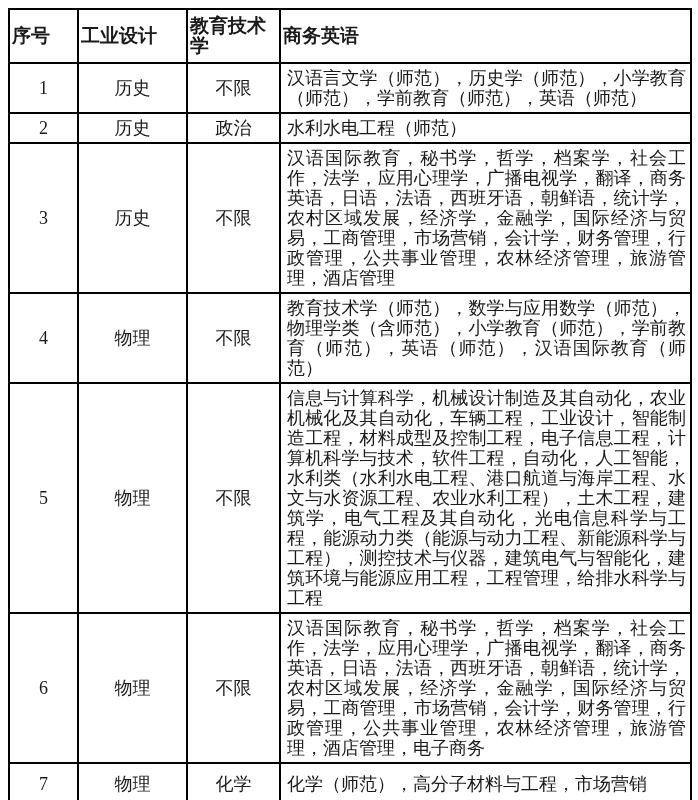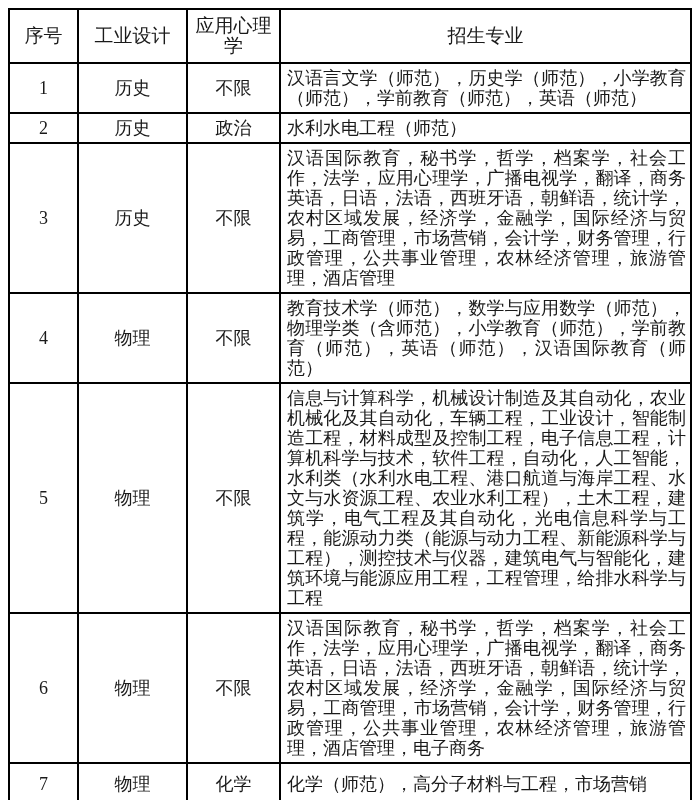--- a/index.html
+++ b/index.html
@@ -25,22 +25,22 @@
     background: #ffffff;
   }
   .admissions-table th,
   .admissions-table td {
     border: 2px solid #000000;
     vertical-align: middle;
     overflow: hidden;
   }
   .admissions-table th {
     font-size: 19px;
-    font-weight: normal;
-    text-align: center;
+    font-weight: bold;
+    text-align: left;
     padding: 6px 2px;
     line-height: 20px;
   }
   .admissions-table td.c-center {
     font-size: 18px;
     text-align: center;
     padding: 4px 2px;
     line-height: 20px;
   }
   .admissions-table td.c-majors {
@@ -68,22 +68,22 @@
   <colgroup>
     <col style="width:69px">
     <col style="width:109px">
     <col style="width:93px">
     <col style="width:411px">
   </colgroup>
   <thead>
     <tr>
       <th>序号</th>
       <th>工业设计</th>
-      <th>应用心理学</th>
-      <th>招生专业</th>
+      <th>教育技术学</th>
+      <th>商务英语</th>
     </tr>
   </thead>
   <tbody>
       <tr>
         <td class="c-center">1</td>
         <td class="c-center">历史</td>
         <td class="c-center">不限</td>
         <td class="c-majors">汉语言文学（师范），历史学（师范），小学教育（师范），学前教育（师范），英语（师范）</td>
       </tr>
       <tr>

